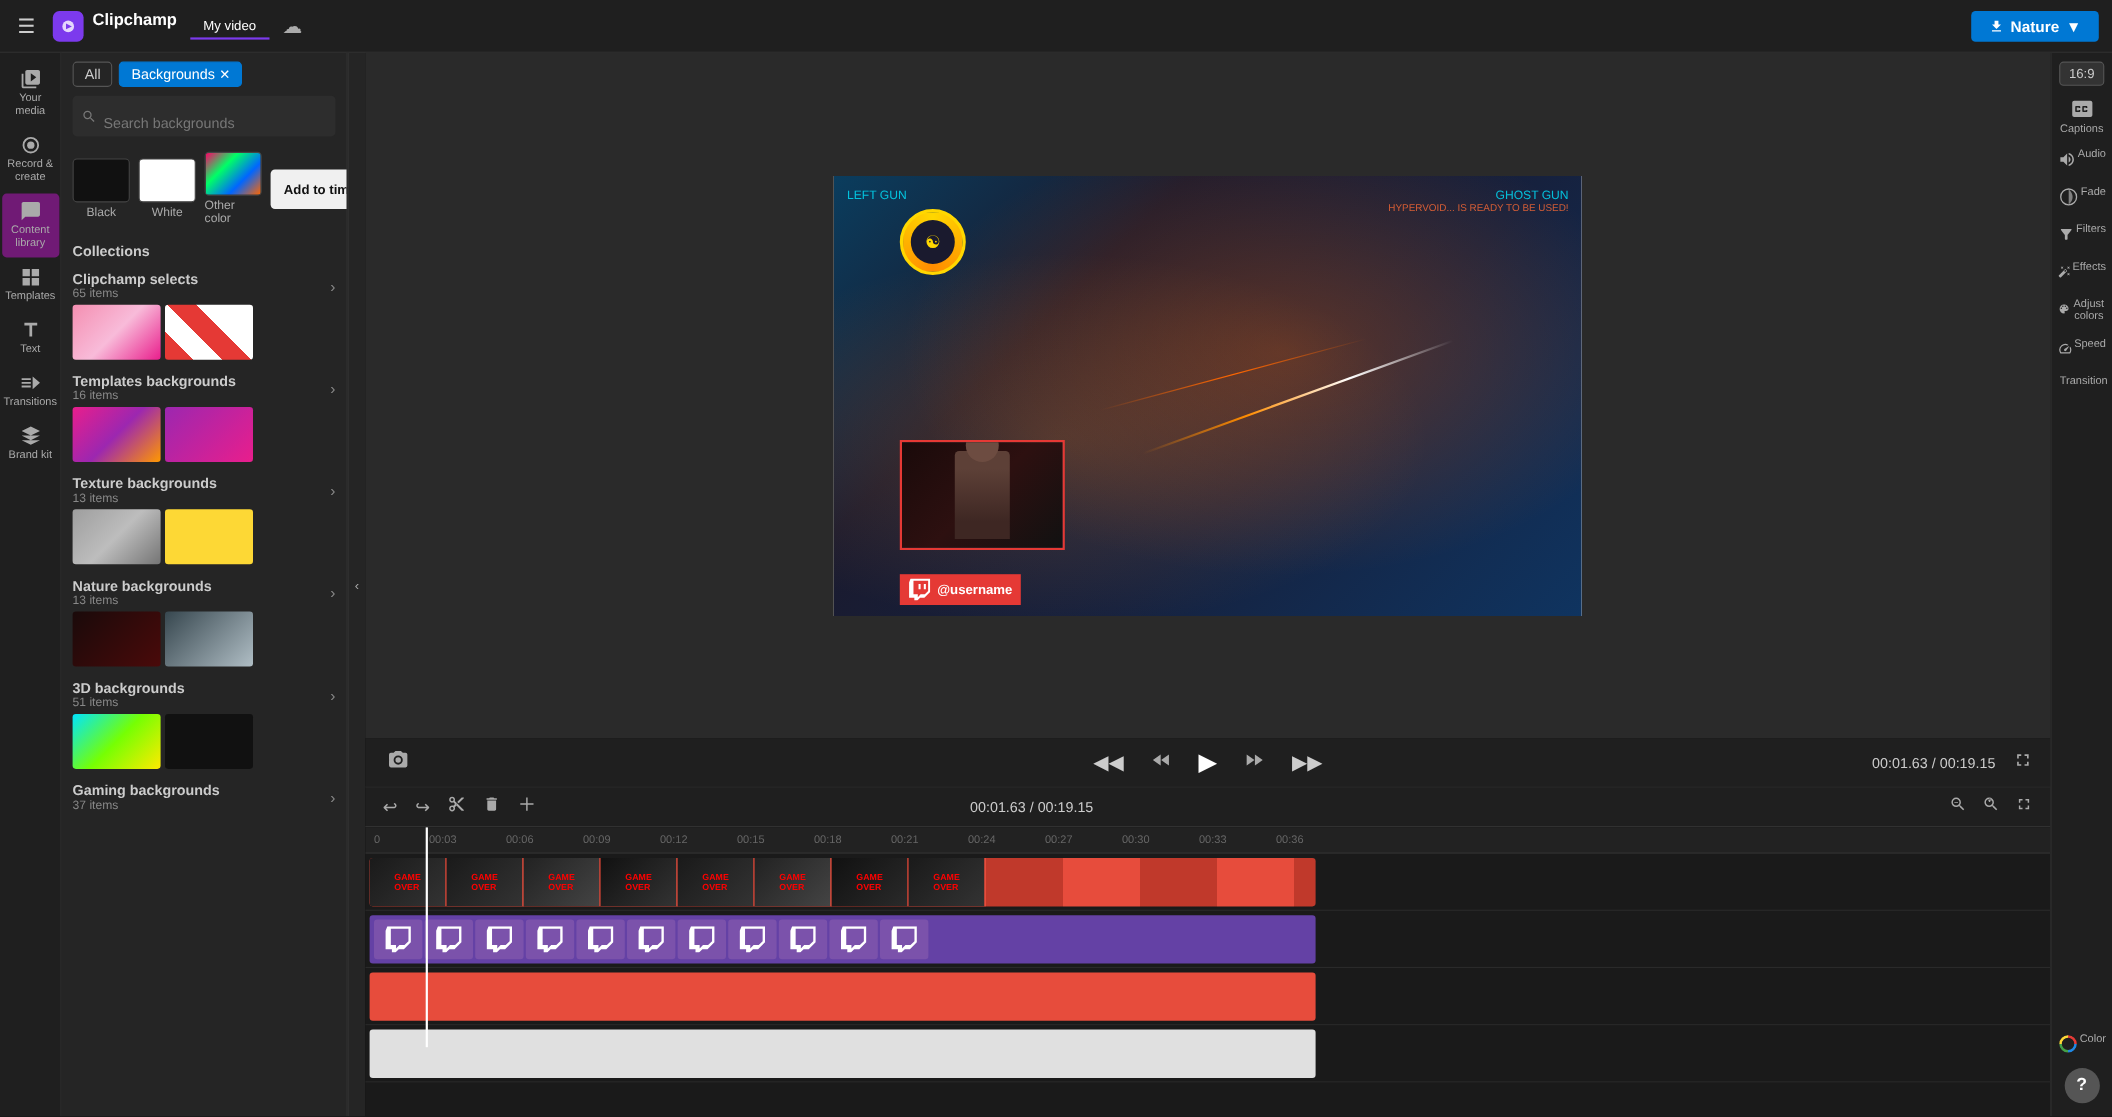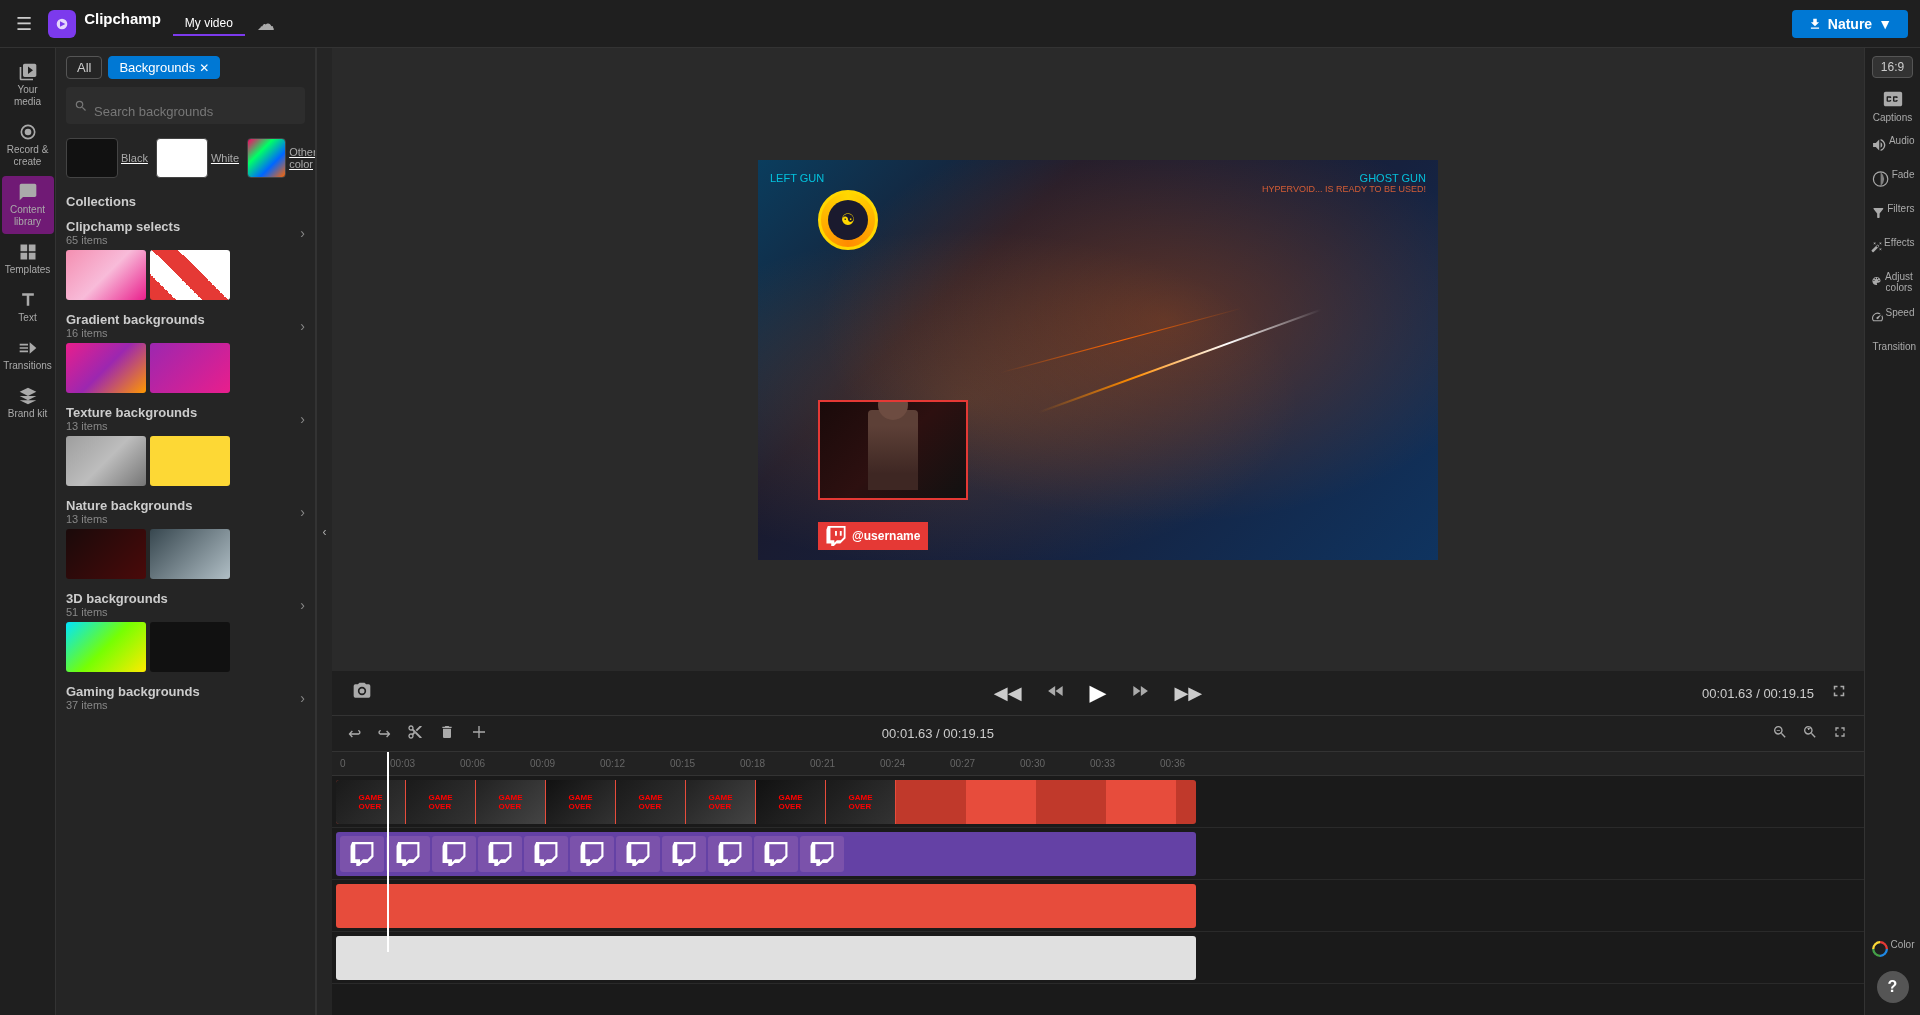--- a/index.html
+++ b/index.html
@@ -31,21 +31,21 @@
     .panel-filter-row { display: flex; align-items: center; gap: 6px; padding: 8px 10px; flex-shrink: 0; }
     .filter-chip-all { background: transparent; border: 1px solid #555; color: #ccc; border-radius: 4px; padding: 3px 10px; font-size: 13px; cursor: pointer; }
     .filter-chip-active { background: #0078d4; border: 1px solid #0078d4; color: #fff; border-radius: 4px; padding: 3px 10px; font-size: 13px; cursor: pointer; display: flex; align-items: center; gap: 4px; }
     .filter-chip-x { cursor: pointer; font-size: 12px; }
     .search-box { display: flex; align-items: center; margin: 0 10px 8px; background: #2d2d2d; border-radius: 4px; padding: 5px 8px; gap: 6px; flex-shrink: 0; }
     .search-box input { background: transparent; border: none; outline: none; color: #ccc; font-size: 13px; flex: 1; margin-top: 12px; }
     .search-box input::placeholder { color: #777; }
 
     
     .color-swatches { display: flex; gap: 8px; padding: 6px 10px; flex-shrink: 0; align-items: center; }
-    .swatch { display: flex; align-items: center; gap: 3px; cursor: pointer; text-decoration: underline; }
+    .swatch { display: flex; flex-direction: column; align-items: center; gap: 3px; cursor: pointer; }
     .swatch-box { width: 52px; height: 40px; border-radius: 4px; border: 1px solid #444; }
     .swatch-label { font-size: 11px; color: #aaa; }
     .add-timeline-btn { background: #f0f0f0; color: #111; border: none; border-radius: 4px; padding: 6px 12px; font-size: 12px; font-weight: 600; cursor: pointer; white-space: nowrap; height: 36px; }
 
     
     .collections-section { flex: 1; overflow-y: auto; padding: 4px 0; }
     .collections-section::-webkit-scrollbar { width: 4px; }
     .collections-section::-webkit-scrollbar-track { background: #252525; }
     .collections-section::-webkit-scrollbar-thumb { background: #555; border-radius: 2px; }
     .collections-header { font-size: 13px; font-weight: 600; color: #ccc; padding: 6px 10px 4px; }
@@ -228,21 +228,21 @@
         </div>
         <div class="collection-thumbs">
           <div class="collection-thumb clipchamp-selects-thumb-1"></div>
           <div class="collection-thumb clipchamp-selects-thumb-2"></div>
         </div>
       </div>
 
       <div class="collection-item">
         <div class="collection-title-row">
           <div>
-            <div class="collection-title">Gradient backgrounds</div>
+            <div class="collection-title">Templates backgrounds</div>
             <div class="collection-count">16 items</div>
           </div>
           <span class="collection-chevron">›</span>
         </div>
         <div class="collection-thumbs">
           <div class="collection-thumb grad-thumb-1"></div>
           <div class="collection-thumb grad-thumb-2"></div>
         </div>
       </div>
 

